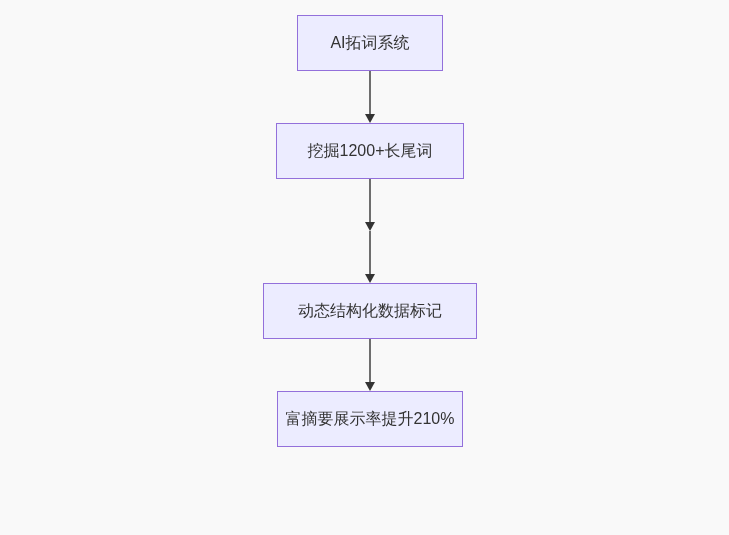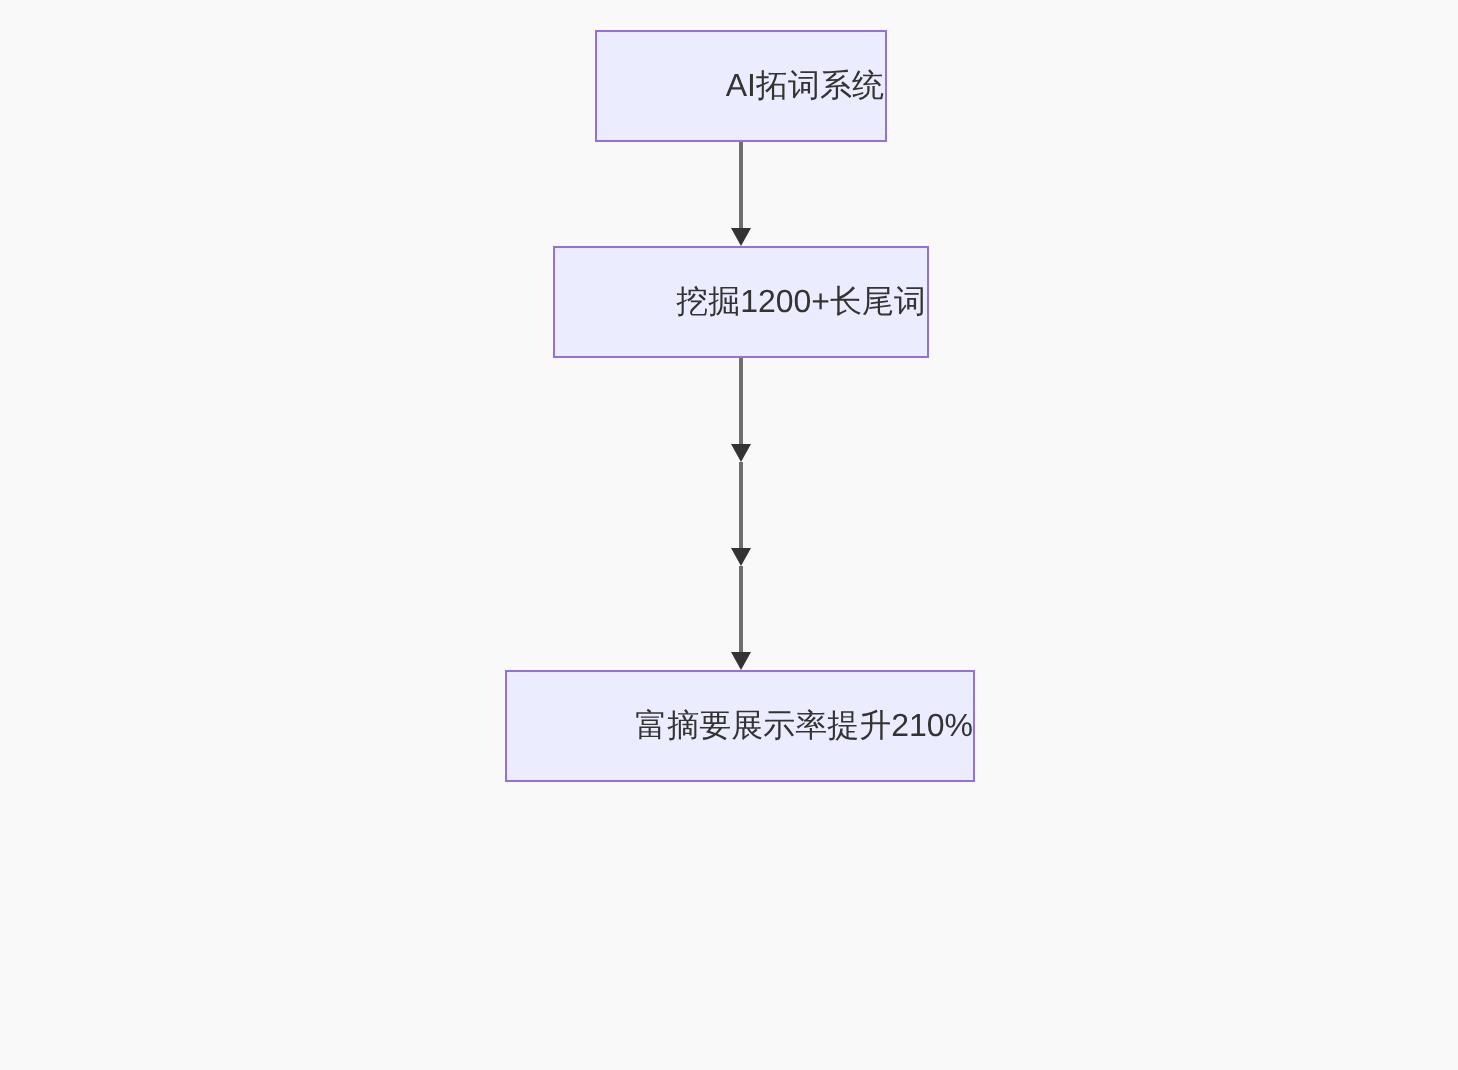--- a/index.html
+++ b/index.html
@@ -25,21 +25,21 @@
   }
   .flow-node {
     height: 56px;
     box-sizing: border-box;
     background: var(--node-fill, #ECECFF);
     border: 1px solid var(--node-border, #9370DB);
     color: var(--node-text, #333333);
     font-size: 16px;
     display: flex;
     align-items: center;
-    justify-content: flex-end;
+    justify-content: center;
     text-align: center;
     white-space: nowrap;
   }
   .flow-arrow {
     height: 52px;
     width: 12px;
     display: flex;
     flex-direction: column;
     align-items: center;
   }
@@ -78,23 +78,26 @@
     <div class="arrow-line"></div>
     <div class="arrow-head"></div>
   </div>
 
 
   <div class="flow-arrow">
     <div class="arrow-line"></div>
     <div class="arrow-head"></div>
   </div>
 
+  <div class="flow-node" style="width:214px">
+    <span>动态结构化数据标记</span>
+  </div>
 
   <div class="flow-arrow">
     <div class="arrow-line"></div>
     <div class="arrow-head"></div>
   </div>
 
-  <div class="flow-node" style="width:235px">
+  <div class="flow-node" style="width:186px">
     <span>富摘要展示率提升210%</span>
   </div>
 
 </div>
 
 </body></html>

